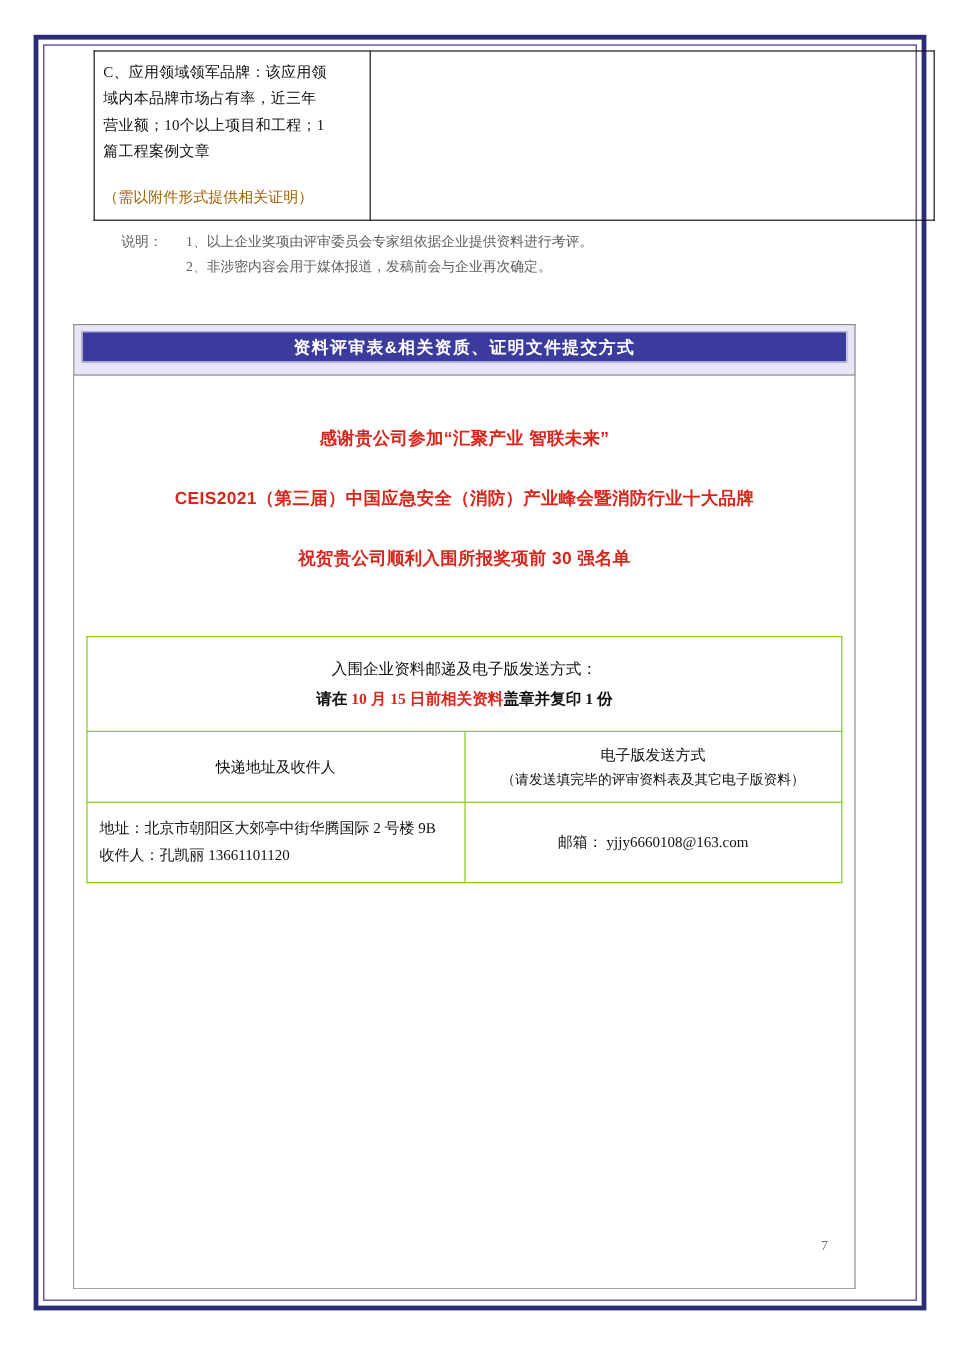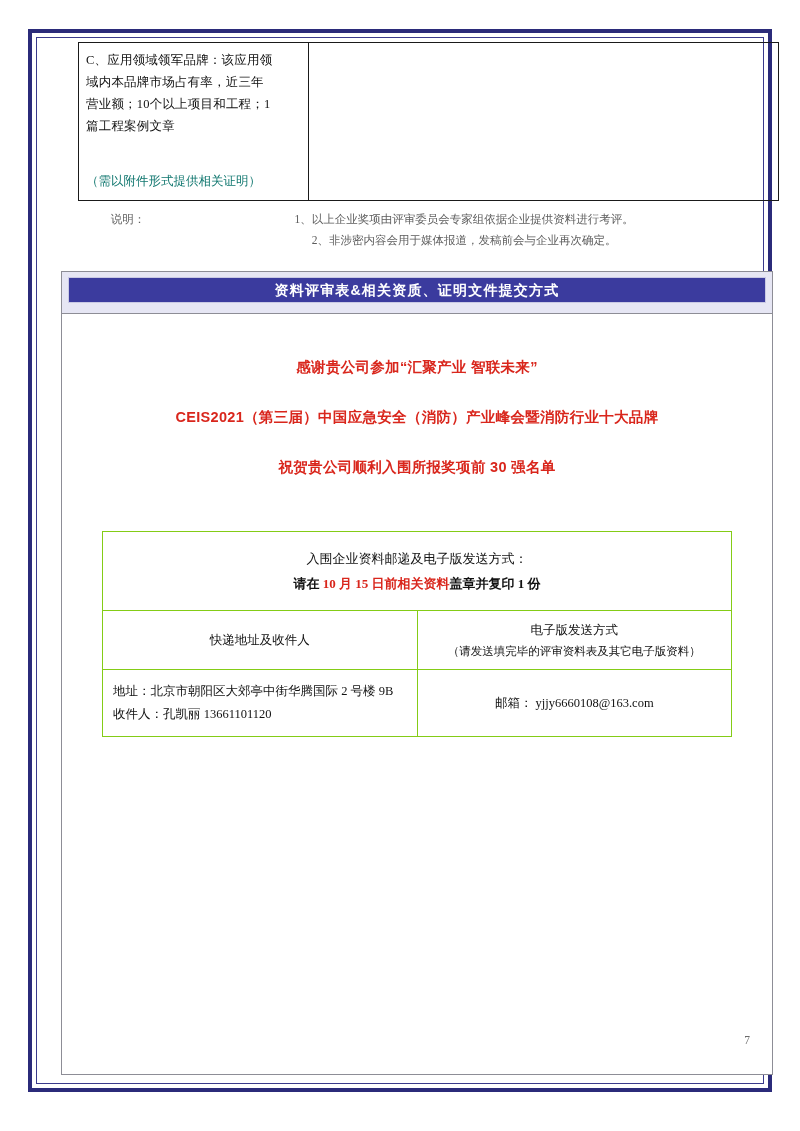--- a/index.html
+++ b/index.html
@@ -64,56 +64,55 @@
   .crit-line {
     font-size: 12.5px;
     line-height: 22px;
     color: #111;
     letter-spacing: 0.2px;
     white-space: nowrap;
   }
   .crit-note {
     font-size: 12.5px;
     line-height: 22px;
-    color: #0f766e;
-    margin-top: 33px;
+    color: #a16207;
+    margin-top: 16px;
     white-space: nowrap;
   }
   .top-table td.blank {
     width: 455px;
   }
 
   
   .notes {
     margin-left: 40px;
     margin-top: 8px;
     color: #5d5d5d;
     font-size: 11.5px;
     line-height: 21px;
-    text-align: center;
   }
   .notes .nrow {
     display: flex;
   }
   .notes .nlabel {
     width: 54px;
     flex: 0 0 54px;
   }
   .notes .ntext {
     flex: 1;
   }
   .notes .nrow.second .nlabel {
     width: 54px;
   }
 
   
   .main-table {
     border-collapse: collapse;
-    width: 712px;
-    margin-top: 20px;
+    width: 652px;
+    margin-top: 36px;
     table-layout: fixed;
   }
   .main-table > tbody > tr > td {
     border: 1px solid #8d8d96;
     padding: 0;
     vertical-align: top;
   }
   td.banner-cell {
     background: #e6e6f4;
     padding: 5px 6px 6px 6px !important;

